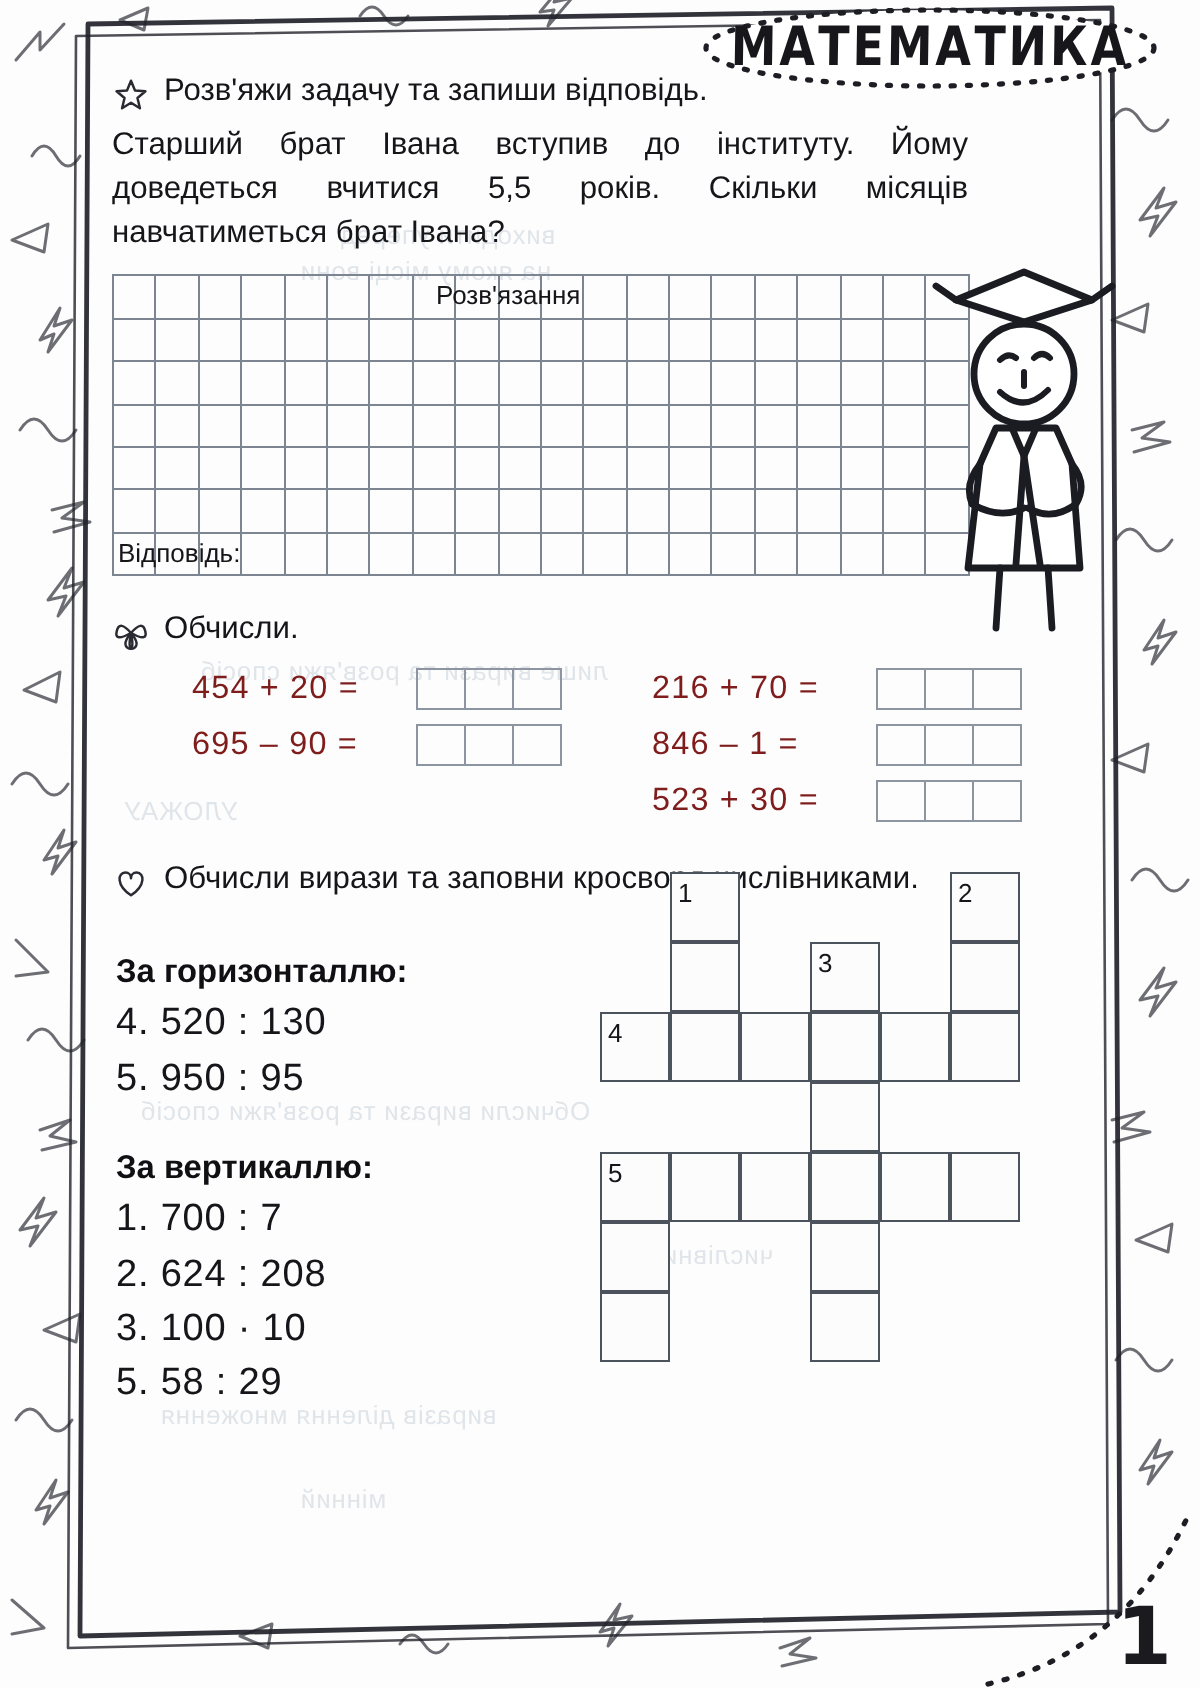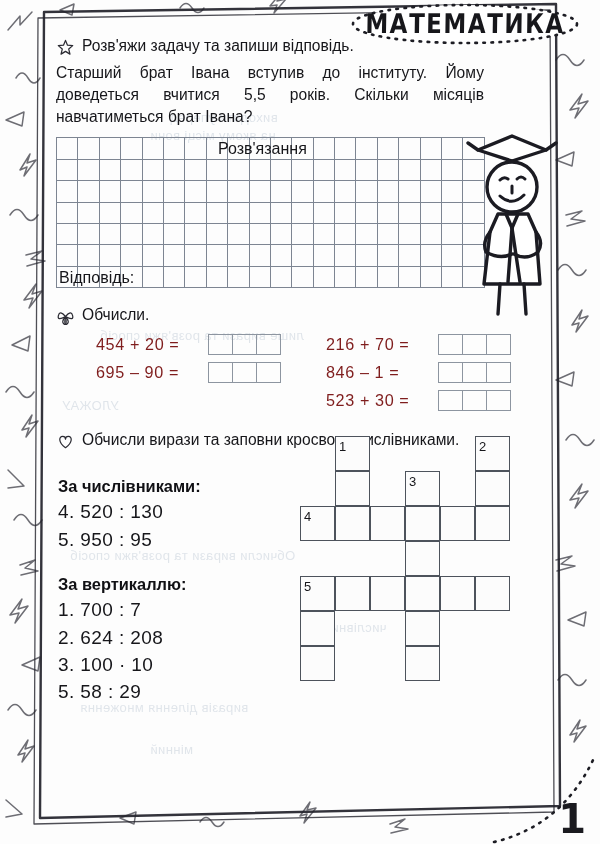--- a/index.html
+++ b/index.html
@@ -51,21 +51,21 @@
   .grid-wrap{position:relative;margin-top:9px;width:428px;height:151px;}
   .grid{
     position:absolute;left:0;top:0;
     display:grid;
     grid-template-columns:repeat(20,21.4px);
     grid-template-rows:repeat(7,21.4px);
     border-left:1.1px solid #7d8592;border-top:1.1px solid #7d8592;
   }
   .gcell{border-right:1.1px solid #7d8592;border-bottom:1.1px solid #7d8592;}
   .grid-label{
-    position:absolute;font-size:16px;color:#16161a;background:transparent;
+    position:absolute;font-size:13px;color:#16161a;background:transparent;
     line-height:1;pointer-events:none;
   }
   .label-solution{left:162px;top:4px;}
   .label-answer{left:3px;top:133px;}
 
   
   .graduate{position:absolute;left:398px;top:-13px;width:116px;height:196px;}
 
   
   .calc-block{margin-top:17px;}
@@ -427,21 +427,21 @@
     <div class="task cross-section">
       <div class="task-head">
         <svg class="bullet" viewBox="0 0 20 20">
           <path d="M10 16.5 C2 11 3 4.5 7 4.5 c2 0 3 1.6 3 3 c0 -1.4 1 -3 3 -3 c4 0 5 6.5 -3 12 Z" fill="none" stroke="#2a2a32" stroke-width="1.3" stroke-linejoin="round"></path>
         </svg>
         <div class="task-title" style="width:400px;">Обчисли вирази та заповни кросворд числівниками.</div>
       </div>
 
       <div style="margin-top:26px;margin-left:2px;">
         <div class="clue-group">
-          <div class="clue-head">За числівниками:</div>
+          <div class="clue-head">За горизонталлю:</div>
           <div id="across-list">
               <div class="clue">4. 520 : 130</div>
               <div class="clue">5. 950 : 95</div>
             </div>
         </div>
         <div class="clue-group" style="margin-top:22px;">
           <div class="clue-head">За вертикаллю:</div>
           <div id="down-list">
               <div class="clue">1. 700 : 7</div>
               <div class="clue">2. 624 : 208</div>

